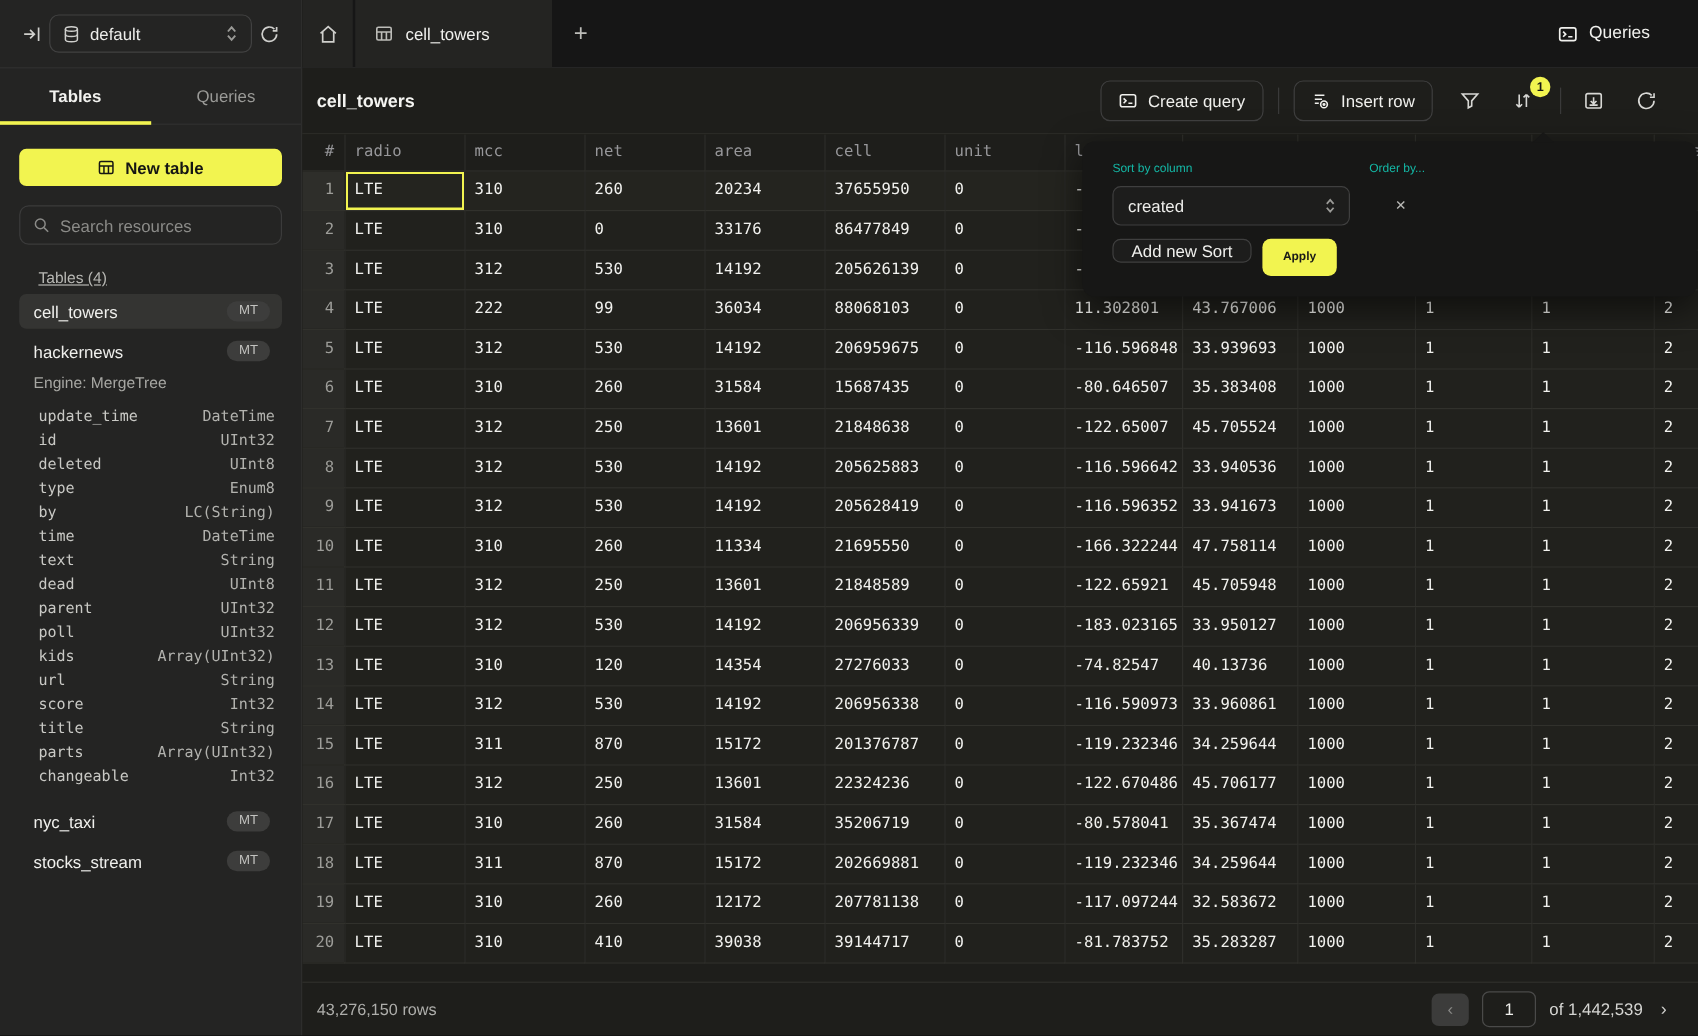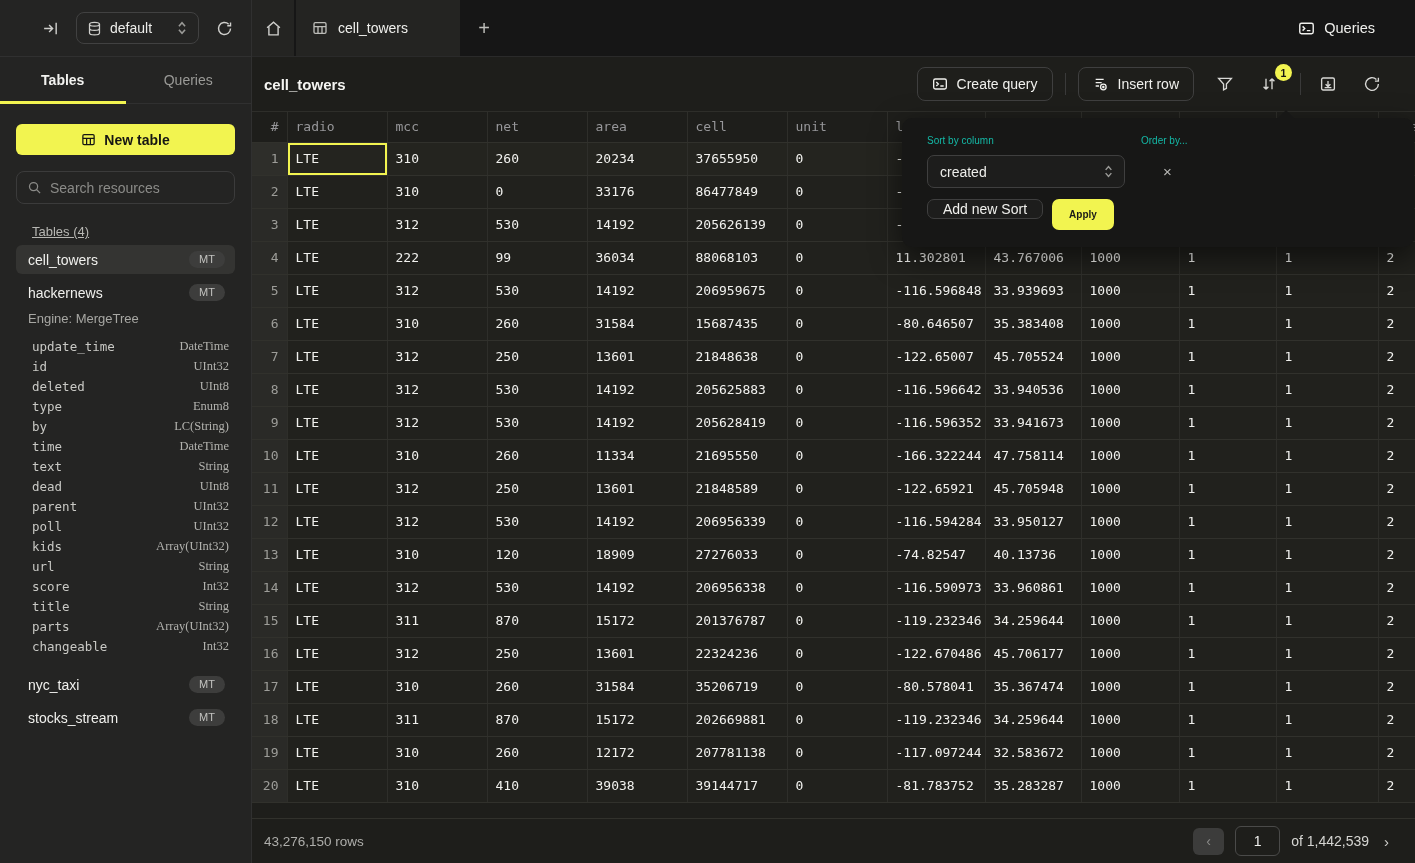--- a/index.html
+++ b/index.html
@@ -10,21 +10,21 @@
     color:#ededea; font-size:14px;
   }
   svg { display:block; }
 
   
   .sidebar {
     position:absolute; left:0; top:0; width:252px; height:863px;
     background:#242423; border-right:1px solid #303030; display:flex; flex-direction:column;
   }
   .sb-header {
-    height:57px; display:flex; align-items:center; gap:13px; padding:0 14px 0 38px;
+    height:57px; display:flex; align-items:center; gap:2px; padding:0 14px 0 14px;
     border-bottom:1px solid #303030; flex:0 0 auto;justify-content:center;
   }
   .icon-btn { background:none; border:none; color:#cfcfcc; cursor:pointer; display:flex; align-items:center; justify-content:center; padding:4px; }
   .db-select {
     display:flex; align-items:center; gap:8px; border:1px solid #414141; border-radius:8px;
     height:32px; padding:0 10px; background:transparent; color:#ededea; cursor:pointer; flex:1;
   }
   .db-select .lbl { font-size:14px; }
   .sb-tabs { height:47px; display:flex; border-bottom:1px solid #303030; flex:0 0 auto; }
   .sb-tab {
@@ -57,21 +57,21 @@
   .tbl-item .tname { font-size:14px; color:#f0f0ed; font-weight:500; }
   .mt-badge {
     background:#3d3d3c; color:#c2c2bf; font-size:11px; border-radius:999px; padding:3px 10px; line-height:1;
   }
   .engine-line { margin:4px 0 10px 12px; font-size:13px; color:#a7a7a3; }
   .col-row {
     display:flex; justify-content:space-between; padding:0 6px 0 16px; height:20px; align-items:center;
     font-family:"DejaVu Sans Mono", monospace; font-size:12.5px;
   }
   .col-row .cname { color:#c9c9c5; }
-  .col-row .ctype { color:#b2b2ae;font-family:Liberation Serif, serif; }
+  .col-row .ctype { color:#b2b2ae; }
   .cols-wrap { margin-bottom:14px; }
 
   
   .main { position:absolute; left:252px; top:0; right:0; bottom:0; }
   .tabstrip {
     height:57px; background:#161616; display:flex; align-items:stretch;
     border-bottom:1px solid #2a2a2a;
   }
   .home-btn {
     width:42px; background:#242422; border:none; display:flex; align-items:center; justify-content:center;
@@ -627,33 +627,33 @@
               <td>2</td>
             </tr>
             <tr>
               <td class="numcol">12</td>
               <td>LTE</td>
               <td>312</td>
               <td>530</td>
               <td>14192</td>
               <td>206956339</td>
               <td>0</td>
-              <td>-116.594284</td>
+              <td>-183.023165</td>
               <td>33.950127</td>
               <td>1000</td>
               <td>1</td>
               <td>1</td>
               <td>2</td>
             </tr>
             <tr>
               <td class="numcol">13</td>
               <td>LTE</td>
               <td>310</td>
               <td>120</td>
-              <td>18909</td>
+              <td>14354</td>
               <td>27276033</td>
               <td>0</td>
               <td>-74.82547</td>
               <td>40.13736</td>
               <td>1000</td>
               <td>1</td>
               <td>1</td>
               <td>2</td>
             </tr>
             <tr>

